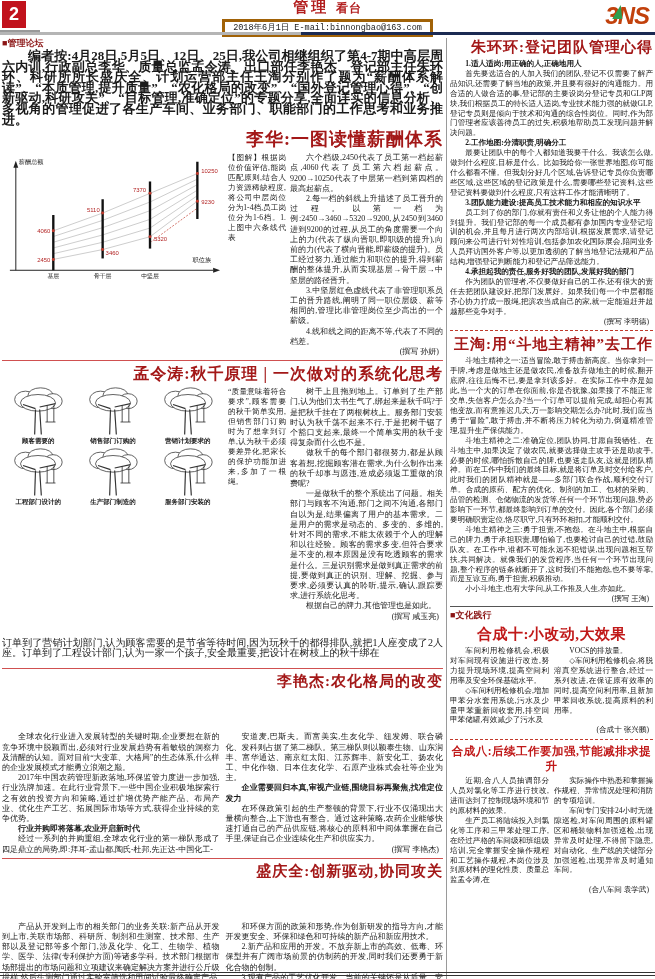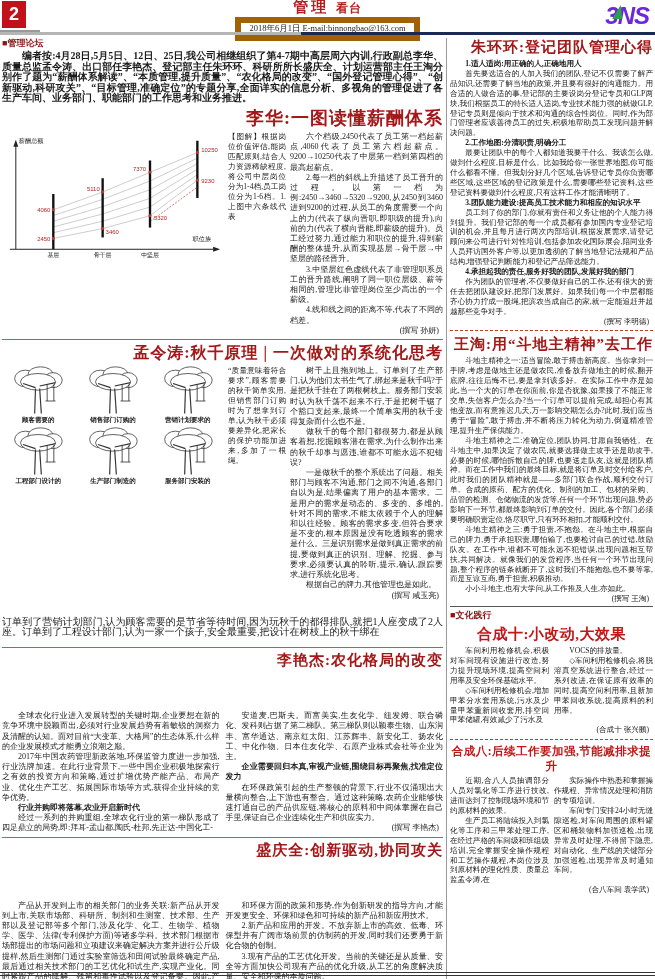--- a/index.html
+++ b/index.html
@@ -6,35 +6,35 @@
   .page{position:relative;width:655px;height:979px;background:#fff;margin:0 auto;overflow:hidden;
         font-family:"Liberation Serif","DejaVu Serif",serif;color:#1a1a1a;}
   
   .hdr{position:relative;height:34px;}
   .pageno{position:absolute;left:2px;top:1px;width:24px;height:27px;background:#c1121c;color:#fff;
           font-family:"Liberation Sans",sans-serif;font-weight:bold;font-size:18px;display:flex;align-items:center;justify-content:center;}
   .pageno-rule{position:absolute;left:0;top:30px;width:40px;height:2px;background:#999;}
   .masthead{position:absolute;left:0;right:0;top:0;text-align:center;}
   .mast-title{color:#b21d1d;font-weight:bold;font-size:15px;letter-spacing:3px;line-height:15px;}
   .mast-title .sub{font-size:12px;letter-spacing:1px;}
-  .dateline{display:inline-block;border:6px solid #a16207;font-size:8.5px;padding:0px 8px;margin-top:1px;
-            font-family:Liberation Serif, serif;color:#222;}
+  .dateline{display:inline-block;border:3px solid #a16207;font-size:8.5px;padding:0px 8px;margin-top:1px;
+            font-family:Liberation Mono, monospace;color:#222;}
   .logo{position:absolute;right:6px;top:2px;font-family:"Liberation Sans",sans-serif;
-        font-style:italic;font-weight:bold;font-size:24px;color:#6d28d9;letter-spacing:-1px;}
+        font-style:italic;font-weight:bold;font-size:24px;color:#c2410c;letter-spacing:-1px;}
   .logo .leaf{position:absolute;left:9px;top:3px;width:0;height:0;border-left:5px solid transparent;
         border-right:5px solid transparent;border-bottom:14px solid #2e9e4f;transform:skewX(-14deg);}
   .hdr-rule{position:absolute;left:0;top:32px;width:100%;height:3px;background:#b5b5b5;}
   .hdr-rule .blue{position:absolute;right:0;top:0;height:3px;width:54%;background:#1b2a52;}
   
   .cols{display:flex;padding:2px 2px 0 2px;}
   .col-left{width:441px;flex:none;}
   .v-rule{width:1px;background:#9a9a9a;margin:2px 3px 0 3px;flex:none;}
   .col-right{flex:1;min-width:0;}
   .marker{color:#8b1515;font-weight:bold;font-size:9px;font-family:"Liberation Sans",sans-serif;margin:1px 0;}
-  .note{font-size:10px;line-height:10.6px;text-align:justify;font-weight:bold;text-indent:2em;margin:1px 0 2px 0;}
+  .note{font-size:13px;line-height:10.6px;text-align:justify;font-weight:bold;text-indent:2em;margin:1px 0 2px 0;}
   .headline{color:#a31818;font-weight:bold;text-align:right;letter-spacing:1px;margin:2px 0;}
   .hl-xl{font-size:18px;} .hl-lg{font-size:16px;} .hl-md{font-size:15px;}
   .sep{border-top:1.5px solid #d05050;margin:3px 0;}
   .sep-dash{border-top:1px dashed #c0392b;margin:4px 0;}
   .hr-dark{border-top:1px solid #555;margin:2px 0;}
   .art-row{display:flex;gap:4px;}
   .fig-col{width:222px;flex:none;}
   .narrow-col{width:58px;flex:none;font-size:7.6px;line-height:10px;text-align:justify;}
   .wide-col{flex:1;min-width:0;font-size:8px;line-height:10.2px;text-align:justify;}
   .blk{margin:0;}
@@ -289,21 +289,21 @@
                   <path d="M44 42 L56 42"></path>
                 </g>
               </svg>
               <figcaption class="tree-cap">服务部门安装的</figcaption>
             </figure>
             </div>
         </div>
         <div class="narrow-col">“质量意味着符合要求”,顾客需要的秋千简单实用,但销售部门订购时为了想拿到订单,认为秋千必须要差异化,把家长的保护功能加进来,多加了一根绳。</div>
         <div class="wide-col">
             <p class="blk para">树干上且拖到地上。订单到了生产部门,认为他们太书生气了,绑起来是秋千吗?于是把秋千挂在了两根树枝上。服务部门安装时认为秋千荡不起来不行,于是把树干锯了个豁口支起来,最终一个简单实用的秋千变得复杂而什么也不是。</p>
-            <p class="blk para">做秋千的每个部门都很努力,都是从顾客着想,挖掘顾客潜在需求,为什么制作出来的秋千却事与愿违,谁都不可能永远不犯错误?</p>
+            <p class="blk para">做秋千的每个部门都很努力,都是从顾客着想,挖掘顾客潜在需求,为什么制作出来的秋千却事与愿违,造成必须返工重做的浪费呢?</p>
             <p class="blk para">一是做秋千的整个系统出了问题。相关部门与顾客不沟通,部门之间不沟通,各部门自以为是,结果偏离了用户的基本需求。二是用户的需求是动态的、多变的、多维的,针对不同的需求,不能太依赖于个人的理解和以往经验。顾客的需求多变,但符合要求是不变的,根本原因是没有吃透顾客的需求是什么。三是识别需求是做到真正需求的前提,要做到真正的识别、理解、挖掘、参与要求,必须要认真的聆听,提示,确认,跟踪要求,进行系统化思考。</p>
             <p class="blk para">根据自己的牌力,其他管理也是如此。</p>
             <p class="blk sig">(撰写 咸玉亮)</p>
           </div>
       </div>
       <p class="bottom-para">订单到了营销计划部门,认为顾客需要的是节省等待时间,因为玩秋千的都得排队,就把1人座变成了2人座。订单到了工程设计部门,认为一家一个孩子,安全最重要,把设计在树枝上的秋千绑在</p>
 
       <div class="sep"></div>
       <div class="headline hl-md">李艳杰:农化格局的改变</div>
       <div class="body-2col">

